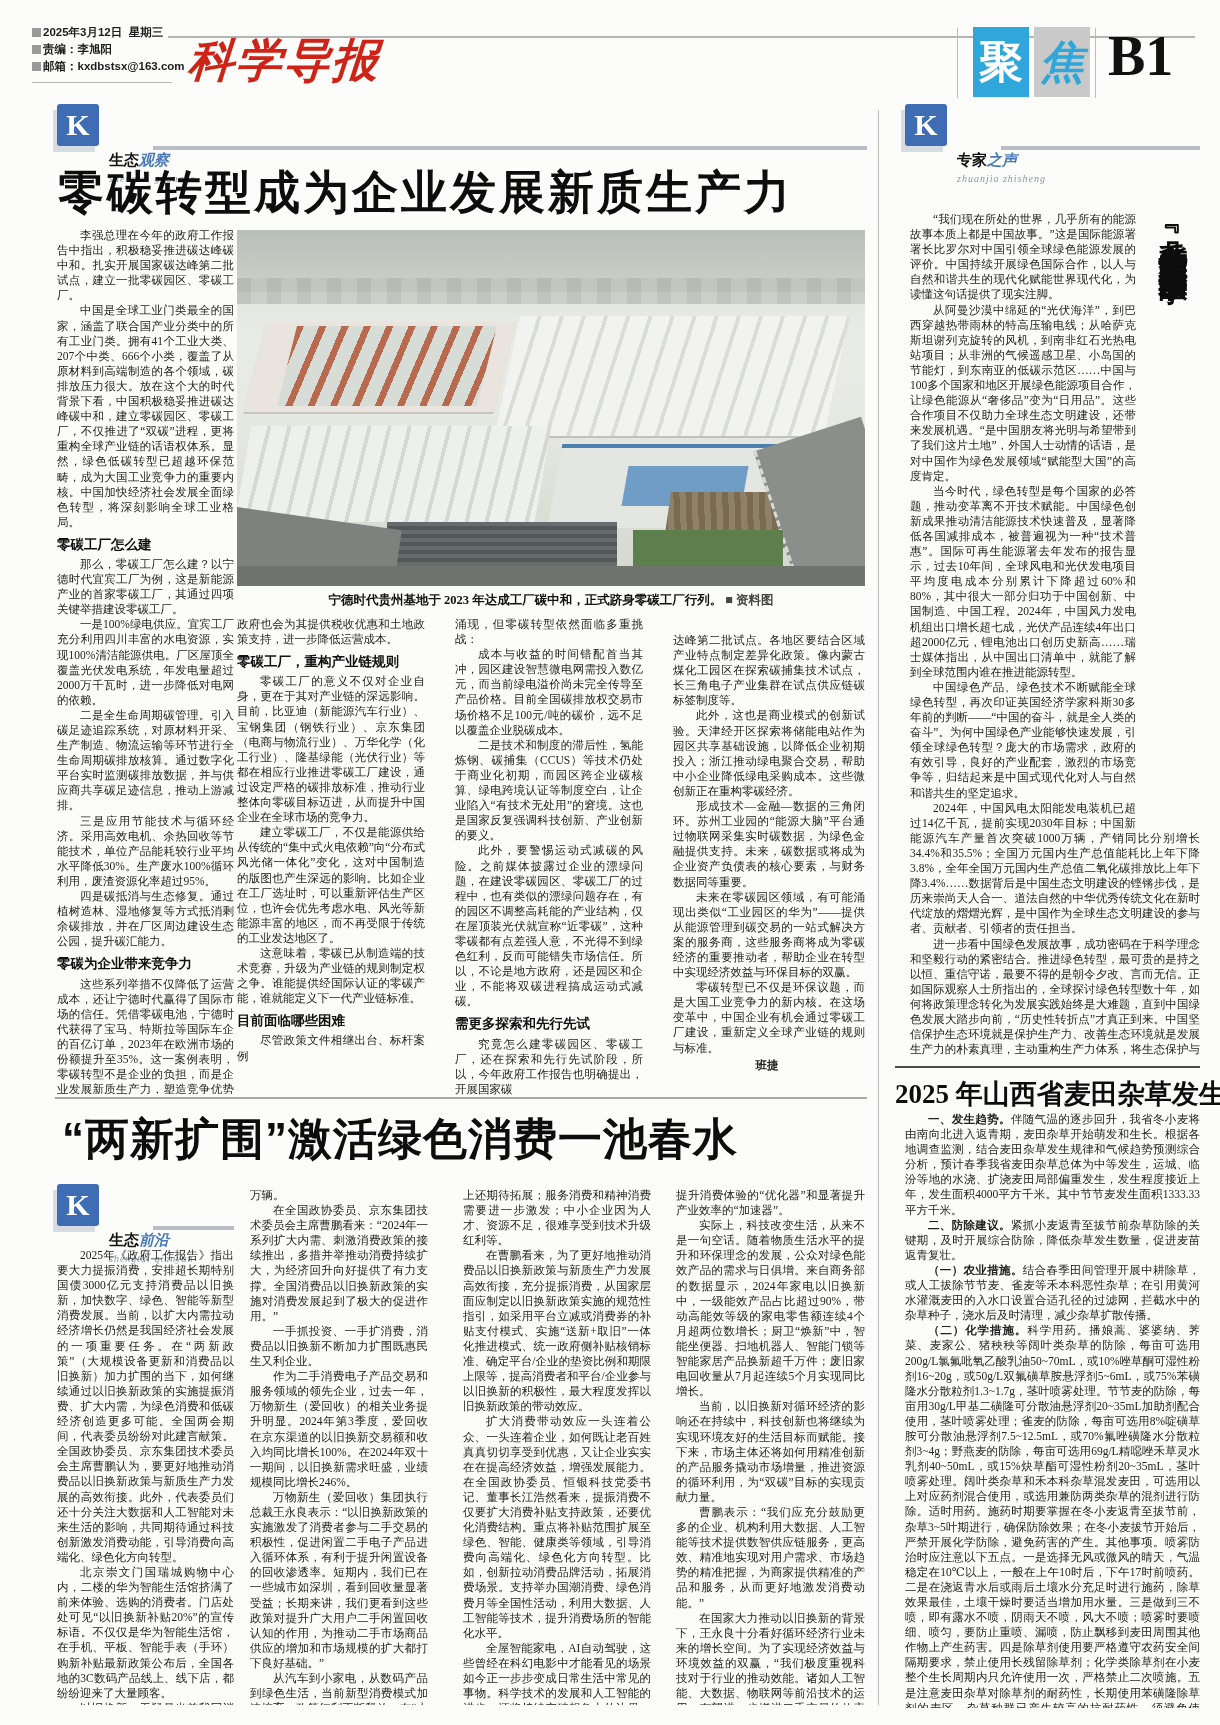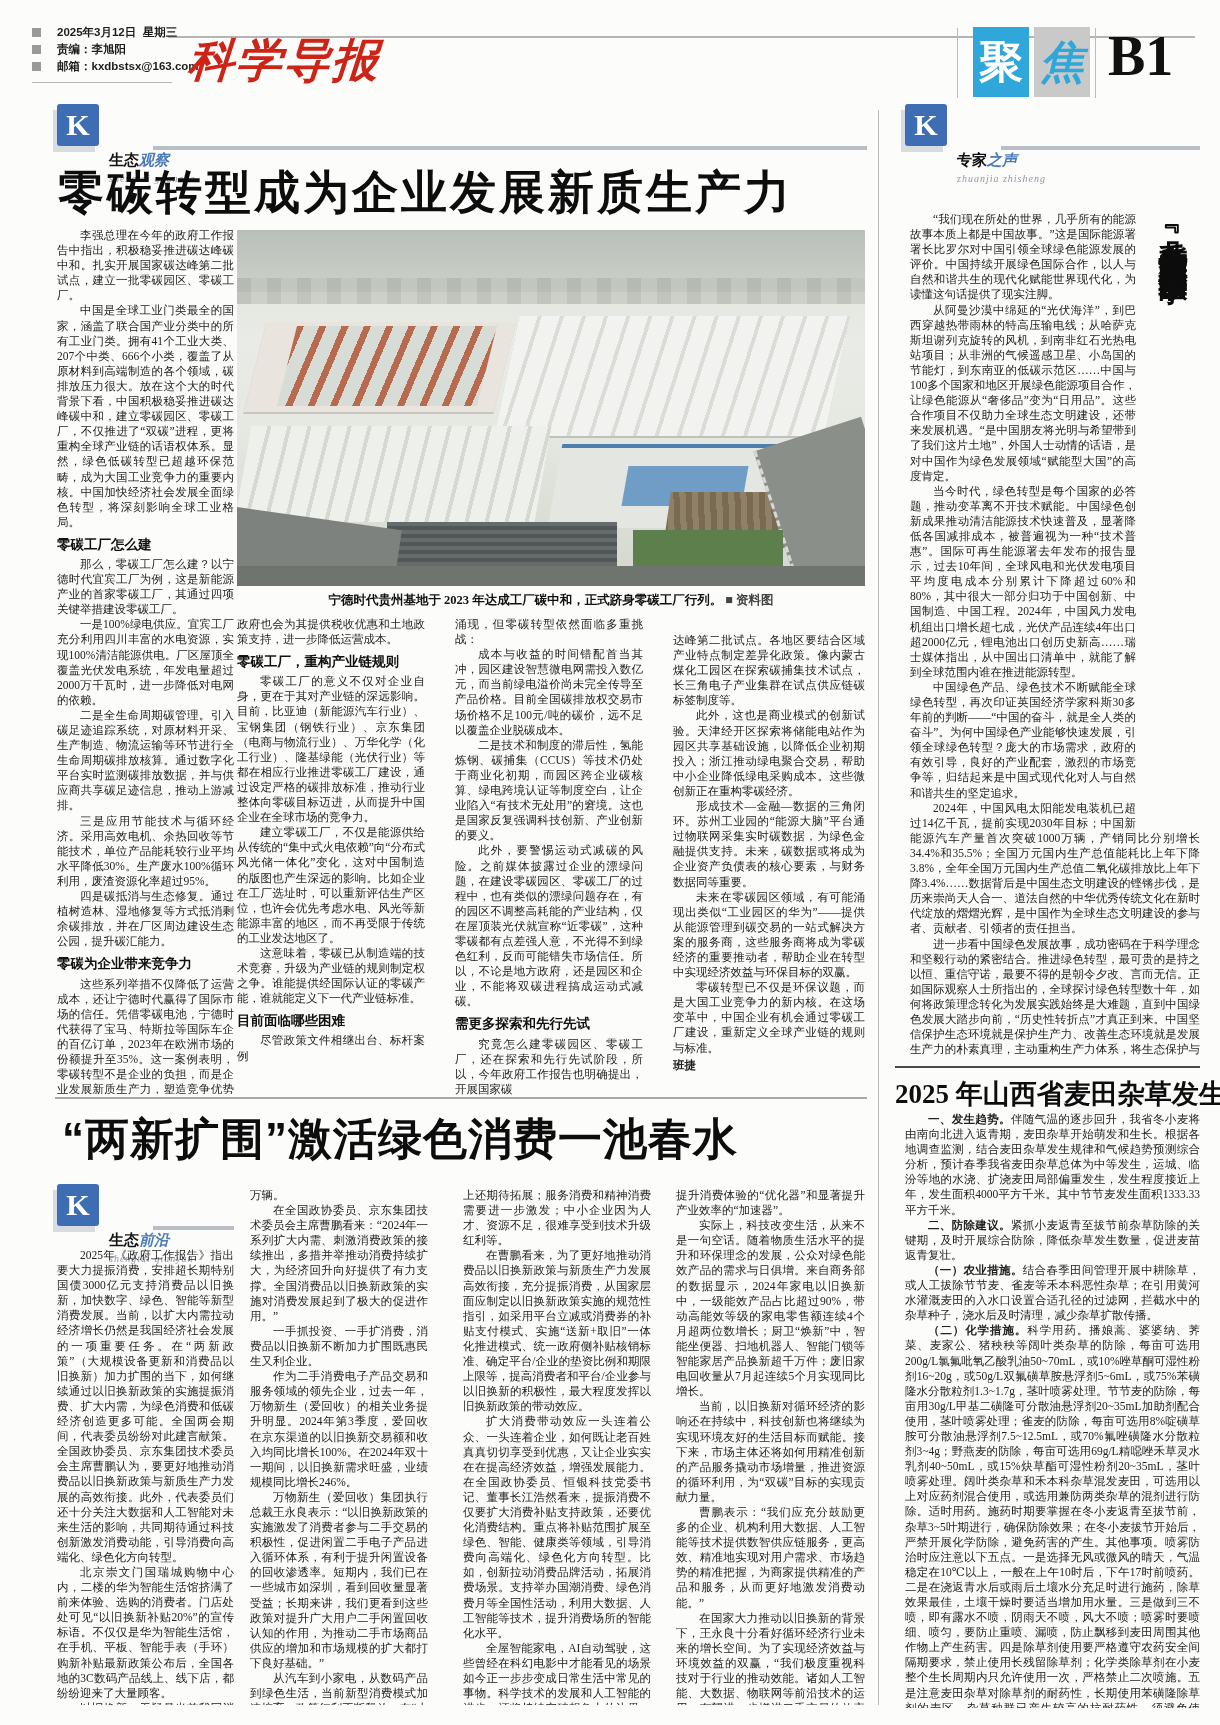--- a/index.html
+++ b/index.html
@@ -1,21 +1,21 @@
 <!DOCTYPE html>
 <html><head>
 <meta charset="utf-8">
 <style>
   html,body{margin:0;padding:0;background:#e8e6e1;}
   .page{position:relative;width:1220px;height:1725px;background:#fcfcfa;margin:0 auto;overflow:hidden;
         font-family:"Liberation Serif","DejaVu Serif",serif;color:#222;}
   .abs{position:absolute;}
   
   .hdr-info{font-family:"Liberation Sans","DejaVu Sans",sans-serif;font-size:11.5px;font-weight:bold;color:#1c1c1c;line-height:17px;}
-  .hdr-info .row{display:flex;align-items:center;gap:16px;}
+  .hdr-info .row{display:flex;align-items:center;gap:2px;}
   .sq{display:inline-block;width:9px;height:9px;background:#9a9a9a;}
   .masthead{font-size:46px;font-weight:900;color:#ce2418;font-family:"Liberation Serif",serif;
             font-style:italic;letter-spacing:2px;transform:skewX(-4deg);}
   .hairline{background:#b5b5b5;}
   .jj-box{width:56px;height:70px;display:flex;align-items:center;justify-content:center;
           font-family:"Liberation Sans",sans-serif;font-weight:900;font-size:44px;}
   .jj-blue{background:#2fa7da;color:#fff;}
   .jj-gray{background:#c9c9c9;color:#2fa7da;font-style:italic;}
   .b1{font-family:"Liberation Serif",serif;font-weight:900;font-size:56px;color:#111;}
   
@@ -30,21 +30,21 @@
   .badge-py{font-family:"Liberation Serif",serif;font-style:italic;font-size:10px;color:#8d97a8;margin-top:3px;letter-spacing:1px;}
   .badge-rule{position:absolute;height:4px;background:#b9bdc6;}
   
   .headline{font-family:"Liberation Sans","DejaVu Sans",sans-serif;font-weight:900;color:#0d0d0d;white-space:nowrap;}
   
   .col{font-size:11.5px;line-height:15.1px;text-align:justify;overflow:hidden;}
   .para{margin:0;text-indent:2em;}
   .noind{text-indent:0;}
   .subhead{font-family:"Liberation Sans",sans-serif;font-size:13.5px;font-weight:900;color:#111;
            margin:7px 0 5px;text-indent:0;}
-  .by{margin:2px 0 0;text-indent:0;text-align:left;font-weight:bold;padding-right:4px;}
+  .by{margin:2px 0 0;text-indent:0;text-align:center;font-weight:bold;padding-right:4px;}
   .col b{font-family:inherit;}
   
   .photo{background:linear-gradient(180deg,#c2c7c0 0%,#d4d8d0 10%,#e3e5df 16%,#e9ebe6 30%,#e6e8e2 55%,#dfe2da 70%,#d3d7cd 100%);overflow:hidden;}
   .ph{position:absolute;}
   .caption{font-size:12.5px;font-weight:bold;text-align:center;color:#111;}
   .caption .mark{color:#444;}
   
   .pullquote{float:right;width:54px;height:592px;margin:4px 0 8px 10px;
              writing-mode:vertical-rl;text-orientation:upright;
              font-family:"Liberation Sans",sans-serif;font-weight:900;font-size:29px;color:#0d0d0d;

